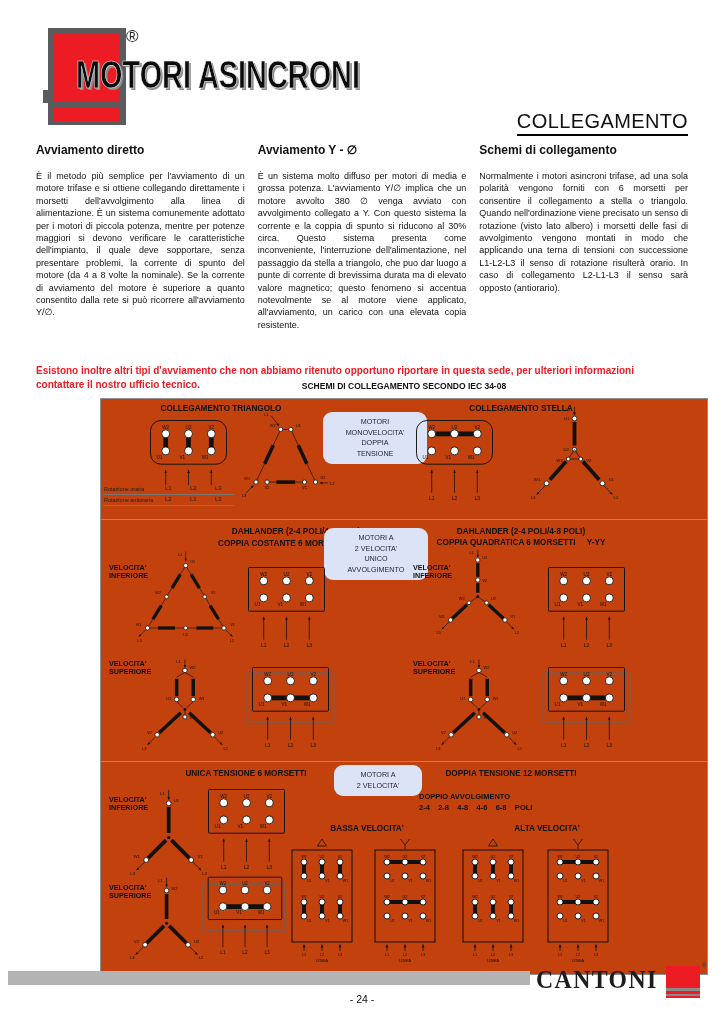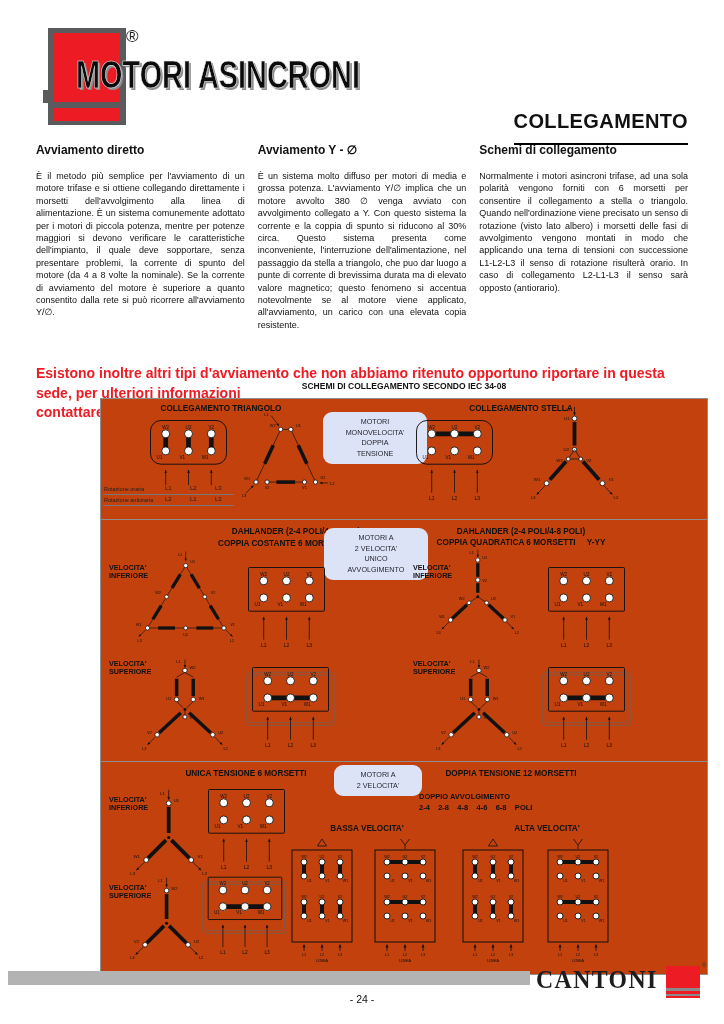--- a/index.html
+++ b/index.html
@@ -3,29 +3,29 @@
 <meta charset="utf-8">
 <style>
   html,body{margin:0;padding:0;background:#9a9a9a;}
   .page{position:relative;width:724px;height:1024px;background:#fff;margin:0 auto;
         font-family:"Liberation Sans",sans-serif;overflow:hidden;color:#111;}
   
   .brand-text{position:absolute;left:76px;top:54px;font-size:38px;font-weight:800;
 ilv    letter-spacing:0px;color:#0c0c0c;transform:scaleX(0.76);transform-origin:left top;
     text-shadow:2.5px 2px 0 #8f8f8f;-webkit-text-stroke:0.6px #f0f0f0;white-space:pre;}
   .page-title{position:absolute;left:470px;top:110px;width:218px;text-align:right;}
-  .page-title span{display:inline-block;font-size:20px;font-weight:bold;letter-spacing:0.4px;
-    border-bottom:2.5px solid #000;padding-bottom:10px;}
+  .page-title span{display:inline-block;font-size:20px;font-weight:normal;letter-spacing:0.4px;
+    border-bottom:2.5px solid #000;padding-bottom:1px;}
   
   .cols{position:absolute;left:36px;top:143px;width:652px;display:flex;gap:13px;}
   .col{flex:1;min-width:0;}
   .col h3{font-size:12px;font-weight:bold;margin:0 0 13px 0;}
   .col p{font-size:9px;line-height:1.38;text-align:justify;margin:0;}
   .notice{position:absolute;left:36px;top:364px;width:652px;color:#ed1c24;
-    font-weight:bold;font-size:14px;line-height:1.4;}
+    font-weight:bold;font-size:10px;line-height:1.4;}
   .iec-title{position:absolute;left:100px;top:381px;width:608px;text-align:center;
     font-size:8.5px;font-weight:bold;}
   
   .panel{position:absolute;left:100px;top:398px;width:608px;height:577px;
     border:1.5px solid #8f8f8f;box-sizing:border-box;background:#c2410c;}
   .sec{position:relative;width:100%;box-sizing:border-box;}
   .sec + .sec{border-top:1.5px solid #8f8f8f;}
   .ptitle{position:absolute;font-size:8.2px;font-weight:bold;text-align:center;white-space:pre;}
   .badge{position:absolute;background:#dce3f7;border-radius:9px;text-align:center;
     font-size:7.2px;line-height:10.5px;color:#26262e;padding:5px 2px;box-sizing:border-box;

